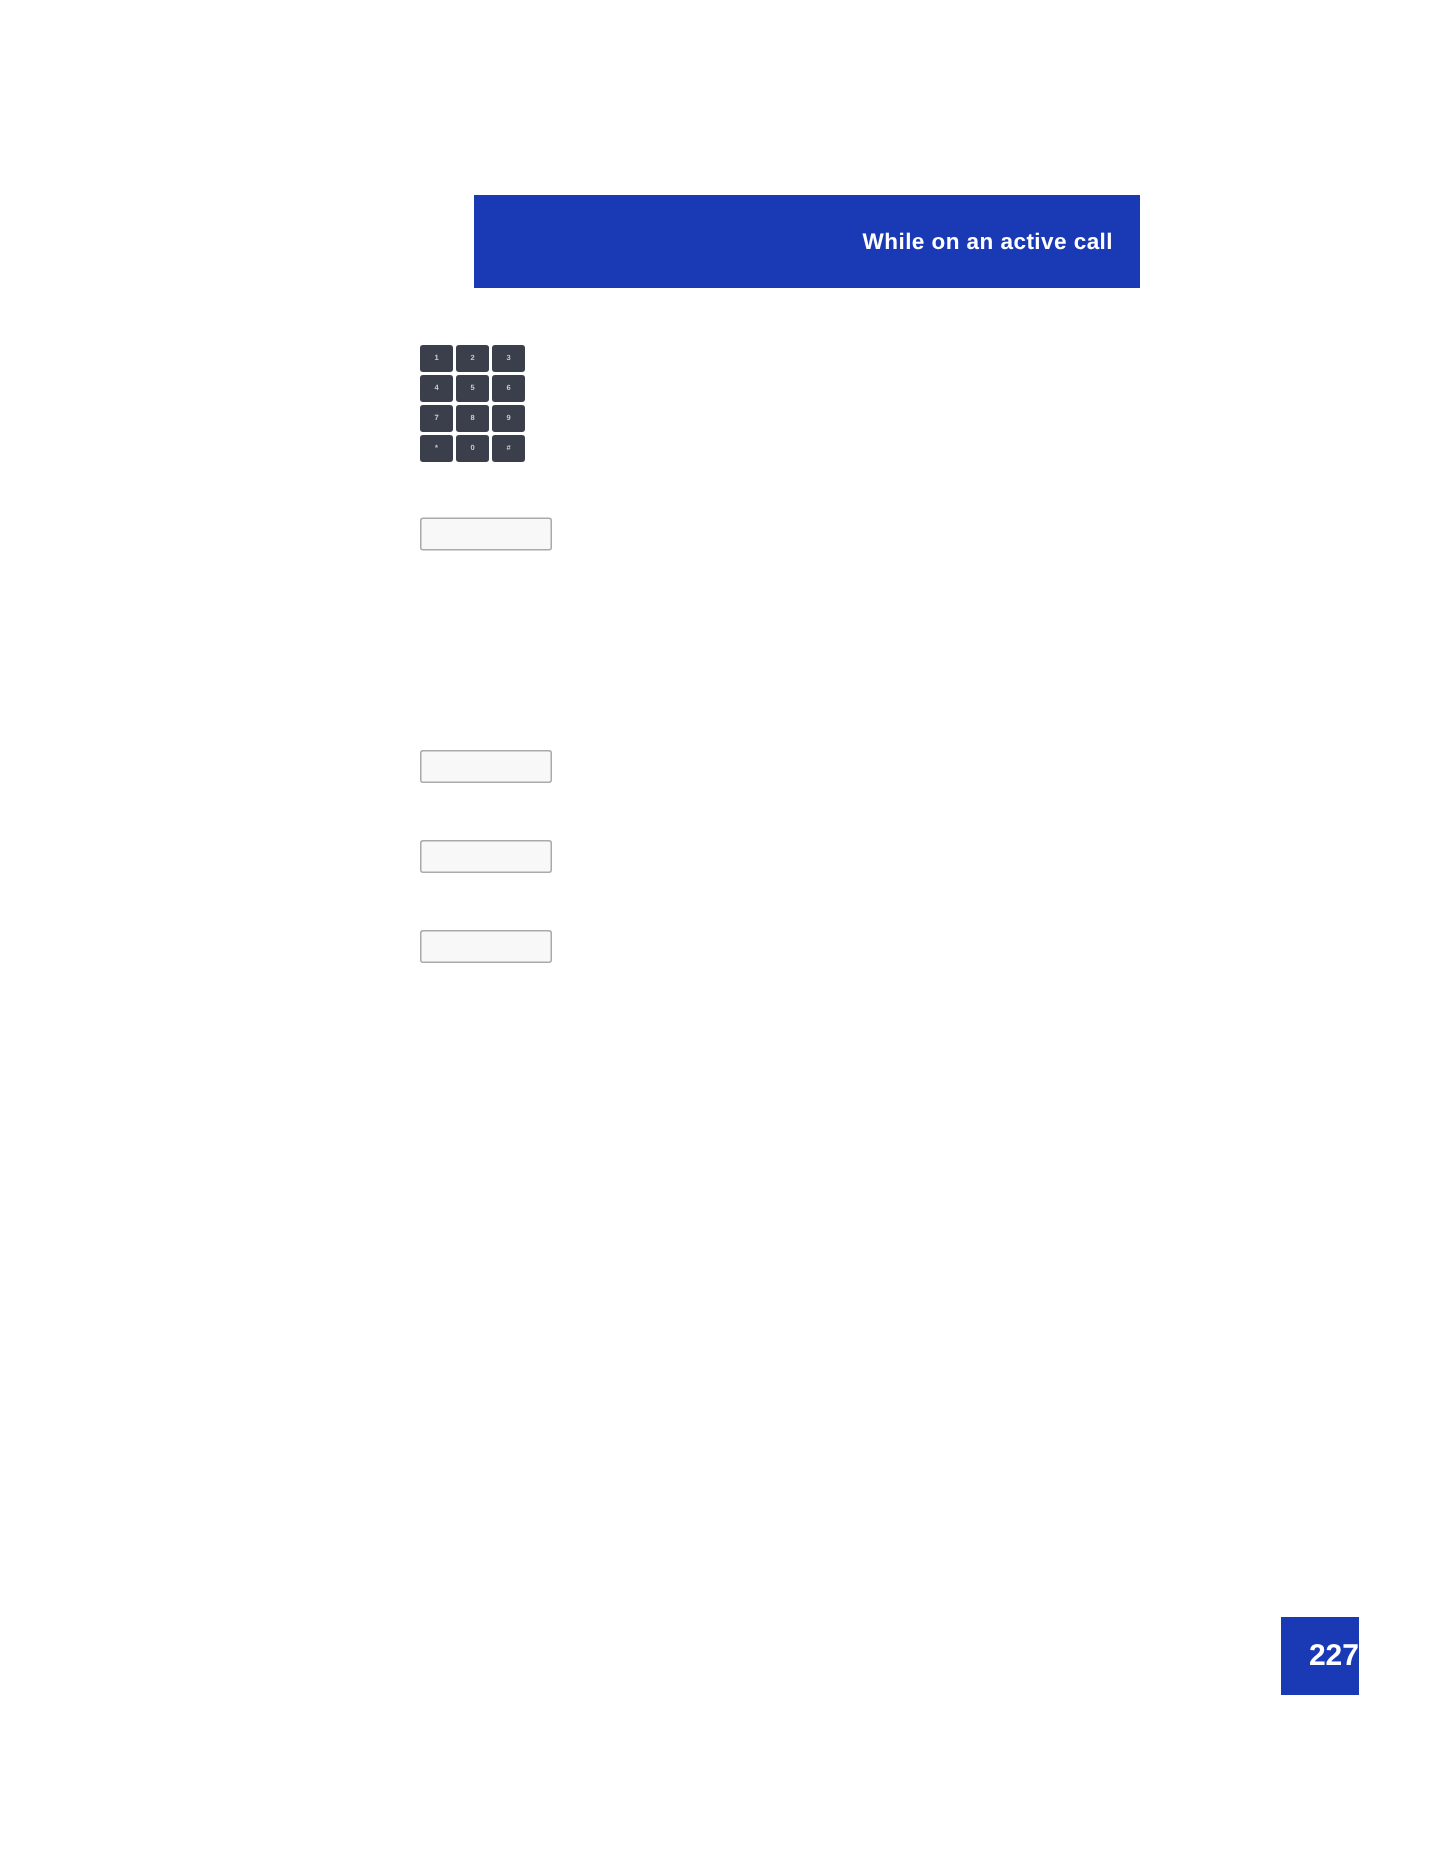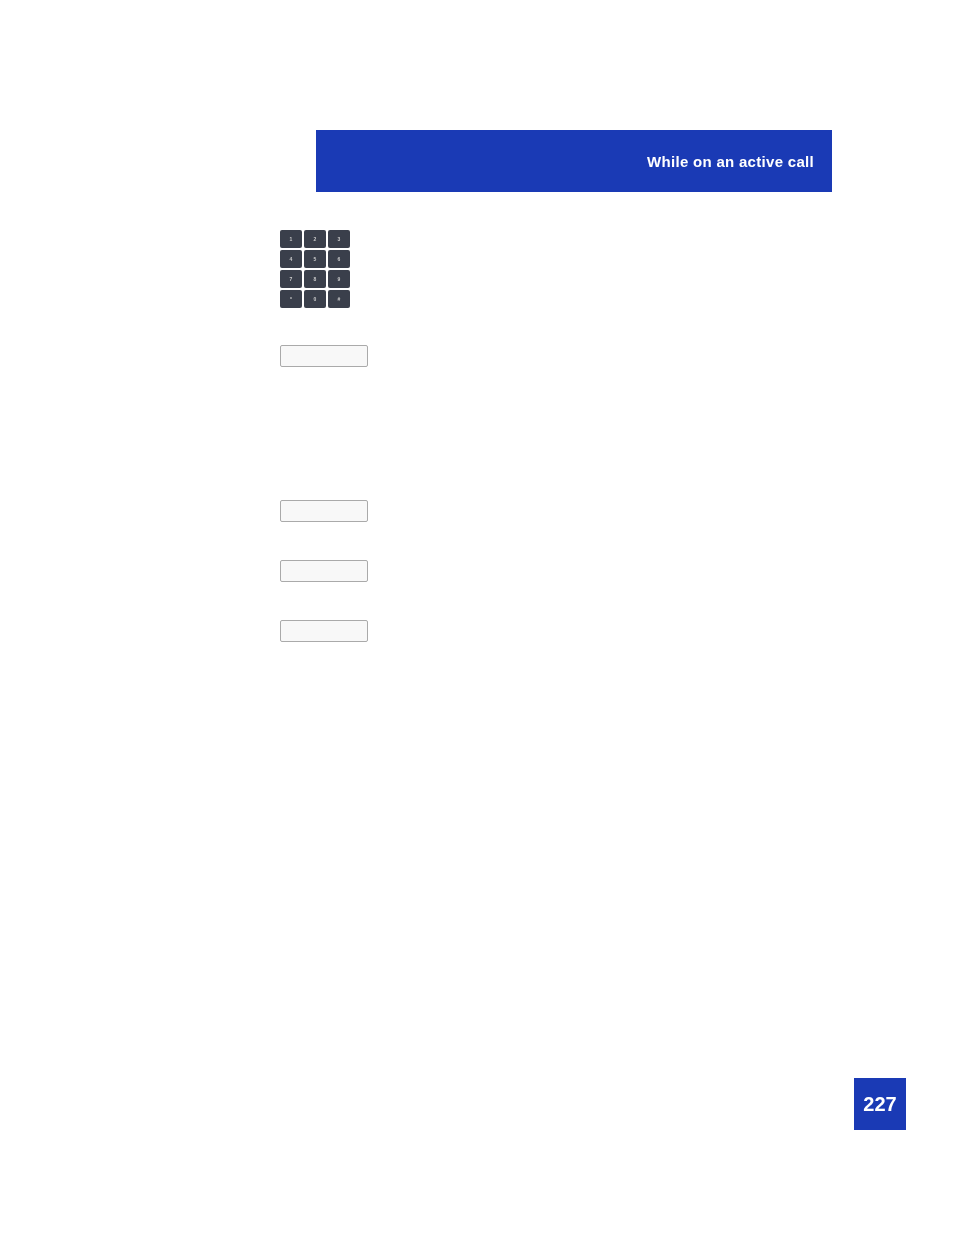--- a/index.html
+++ b/index.html
@@ -22,21 +22,21 @@
       height: 1235px;
       position: relative;
       background: #ffffff;
     }
 
     
     .header-bar {
       position: absolute;
       top: 130px;
       left: 316px;
-      width: 516px;
+      width: 444px;
       height: 62px;
       background-color: #1a3ab5;
       display: flex;
       align-items: center;
       justify-content: flex-end;
       padding-right: 18px;
     }
 
     .header-title {
       color: #ffffff;
@@ -105,21 +105,21 @@
     
     .page-number-badge {
       position: absolute;
       bottom: 105px;
       right: 48px;
       width: 52px;
       height: 52px;
       background-color: #1a3ab5;
       display: flex;
       align-items: center;
-      justify-content: center;
+      justify-content: flex-end;
       margin-left: 36px;
     }
 
     .page-number-text {
       color: #ffffff;
       font-size: 20px;
       font-weight: bold;
     }
   </style>
 </head>

